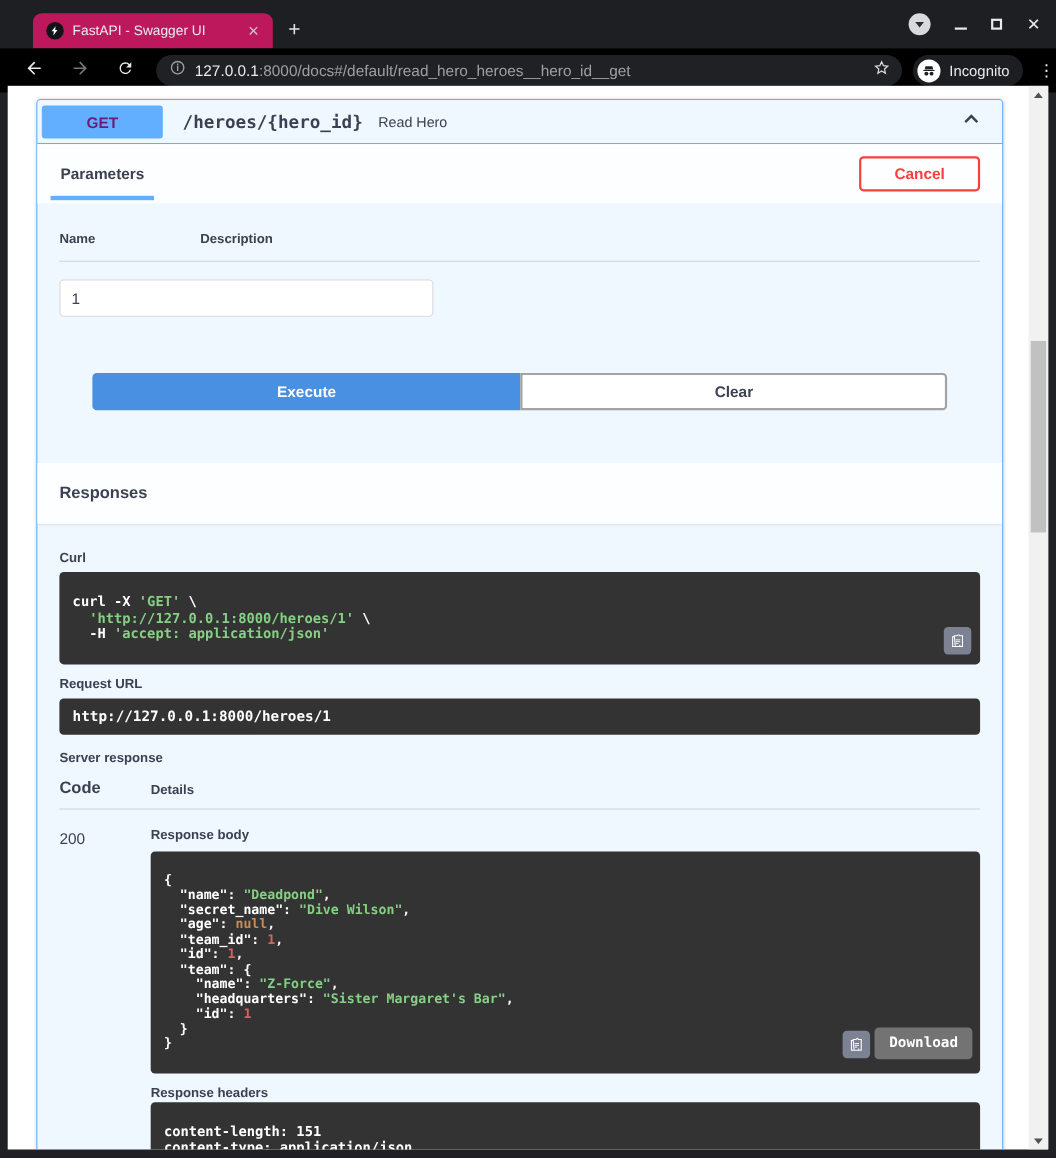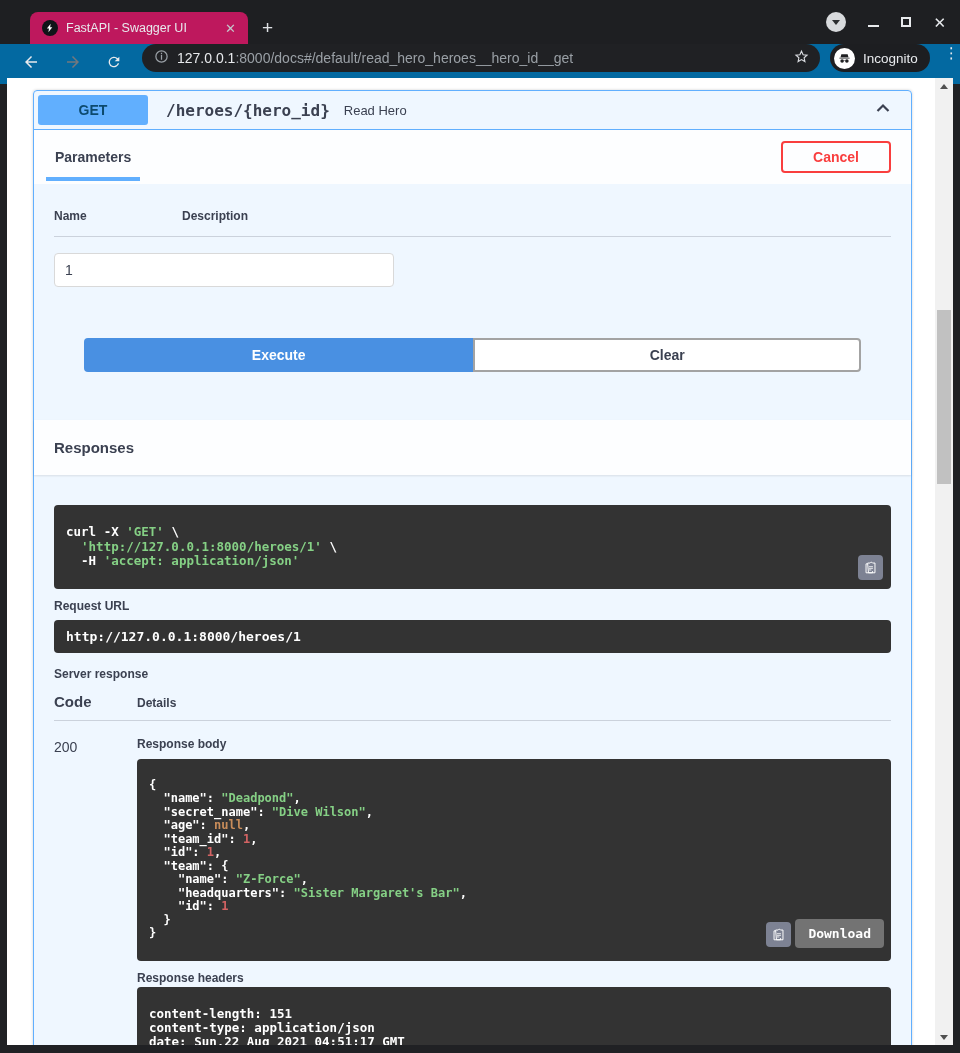--- a/index.html
+++ b/index.html
@@ -17,22 +17,22 @@
   .newtab-btn { position:absolute; left:262px; top:18px; color:#dfe1e5; font-size:19px; line-height:19px; }
   .winctl { position:absolute; top:12px; right:14px; display:flex; align-items:center; gap:22px; }
   .tabsearch { width:20px; height:20px; border-radius:50%; background:#d8dadd; display:flex;
                align-items:center; justify-content:center; }
   .tri-down-dark { width:0; height:0; border-left:4px solid transparent; border-right:4px solid transparent;
                    border-top:5px solid #2b2d30; }
   .btn-min { width:11px; height:2px; background:#e8eaed; margin-top:8px; }
   .btn-max { width:10px; height:10px; border:2px solid #e8eaed; }
   .btn-close { color:#e8eaed; font-size:15px; line-height:15px; }
 
-  .toolbar { position:absolute; top:44px; left:0; right:0; height:40px; background:#0369a1;
-             display:flex; }
+  .toolbar { position:absolute; top:44px; left:0; right:0; height:40px; background:#000000;
+             display:flex; align-items:center; }
   .nav-icons { display:flex; align-items:center; gap:24px; margin-left:22px; }
   .urlbar { margin-left:20px; width:678px; height:28px; background:#202124; border-radius:14px;
             display:flex; align-items:center; padding:0 10px 0 12px; }
   .url-text { font-size:14px; margin-left:8px; flex:1; white-space:nowrap; overflow:hidden; }
   .url-host { color:#e8eaed; }
   .url-rest { color:#9aa0a6; }
   .incog-pill { margin-left:10px; height:28px; background:#1d1e21; border-radius:14px; display:flex;
                 align-items:center; padding:0 12px 0 4px; }
   .incog-circle { width:21px; height:21px; border-radius:50%; background:#fff; display:flex;
                   align-items:center; justify-content:center; margin-right:8px; }
@@ -47,21 +47,21 @@
   .scrollbar { position:absolute; top:0; right:0; bottom:0; width:18px; background:#f1f1f1; }
   .sb-arrow { position:absolute; left:0; width:18px; height:16px; display:flex; align-items:center; justify-content:center; }
   .tri-up { width:0; height:0; border-left:4px solid transparent; border-right:4px solid transparent; border-bottom:5px solid #505050; }
   .tri-down { width:0; height:0; border-left:4px solid transparent; border-right:4px solid transparent; border-top:5px solid #505050; }
   .sb-thumb { position:absolute; left:2px; right:2px; top:232px; height:174px; background:#c1c1c1; }
 
   
   .opblock { border:1px solid var(--get,#61affe); border-radius:4px; background:rgba(97,175,254,.1);
              box-shadow:0 0 3px rgba(0,0,0,.19); min-height:960px; }
   .opblock-summary { display:flex; align-items:center; padding:3px 14px 3px 4px; border-bottom:1px solid var(--get,#61affe); }
-  .method-badge { width:110px; height:30px; background:var(--get,#61affe); border-radius:3px; color:#0c4a6e;
+  .method-badge { width:110px; height:30px; background:var(--get,#61affe); border-radius:3px; color:#701a75;
                   font-weight:bold; font-size:14px; display:flex; align-items:center; justify-content:center; }
   .op-path { font-family:"DejaVu Sans Mono", monospace; font-weight:bold; font-size:16px; color:#3b4151; margin-left:18px; }
   .op-summary-text { font-size:13px; color:#3b4151; margin-left:14px; flex:1; }
   .collapse-arrow { padding:4px; }
 
   .tab-header { background:rgba(255,255,255,.85); display:flex; align-items:center; justify-content:space-between;
                 padding:0 20px 0 12px; height:54px; }
   .tab-item { font-size:14px; font-weight:bold; color:#3b4151; padding:19px 9px 12px; border-bottom:4px solid var(--get,#61affe);
               align-self:flex-start; }
   .cancel-btn { border:2px solid var(--danger,#f93e3e); color:var(--danger,#f93e3e); background:transparent;
@@ -225,20 +225,21 @@
           <button class="btn-clear">Clear</button>
         </div>
       </div>
 
       <div class="section-header">
         <span class="section-title">Responses</span>
       </div>
 
       <div class="responses-inner">
 
+        <div class="mini-label">Curl</div>
         <div class="codeblock curl-block">
           <pre><span class="tok-p">curl -X </span><span class="tok-s">'GET'</span><span class="tok-p"> \</span>
 <span class="tok-p">  </span><span class="tok-s">'http://127.0.0.1:8000/heroes/1'</span><span class="tok-p"> \</span>
 <span class="tok-p">  -H </span><span class="tok-s">'accept: application/json'</span></pre>
           <button class="copy-btn curl-copy">
             <svg width="13" height="13" viewBox="0 0 16 16">
                 <path fill="none" stroke="#ffffff" stroke-width="1.2" d="M4.5 3.5h-2v11h8v-2m-6-9v-1h3l1-1h1l1 1h3v12h-8z"></path>
                 <path stroke="#ffffff" stroke-width="1" d="M6 7h5M6 9h5M6 11h3"></path>
               </svg>
           </button>

